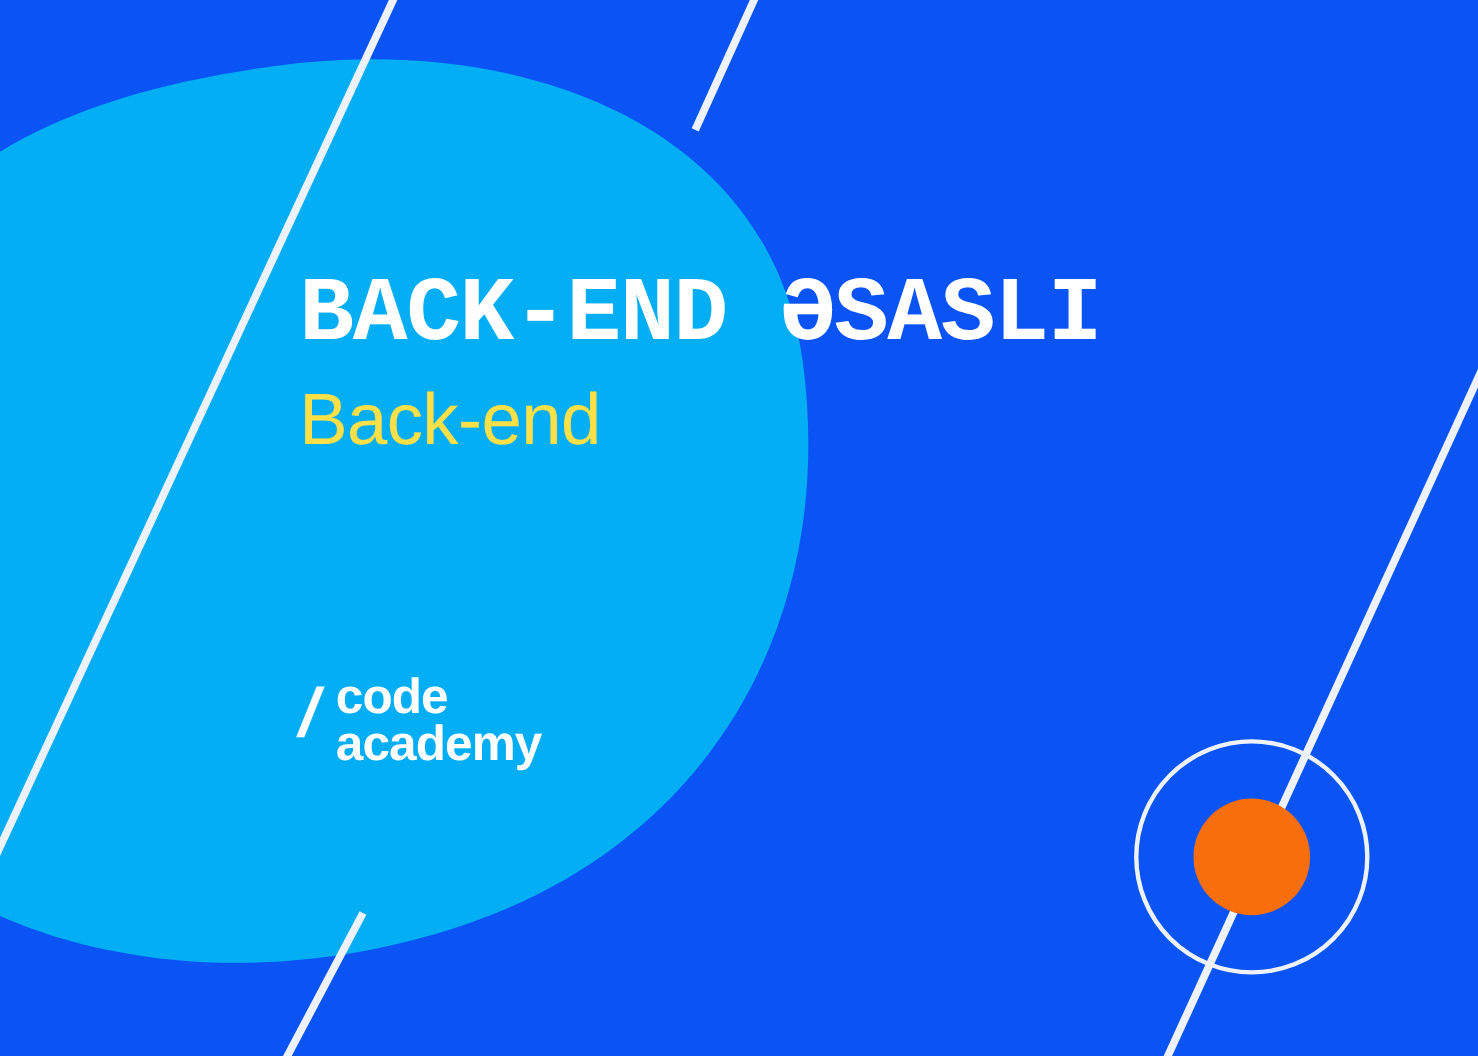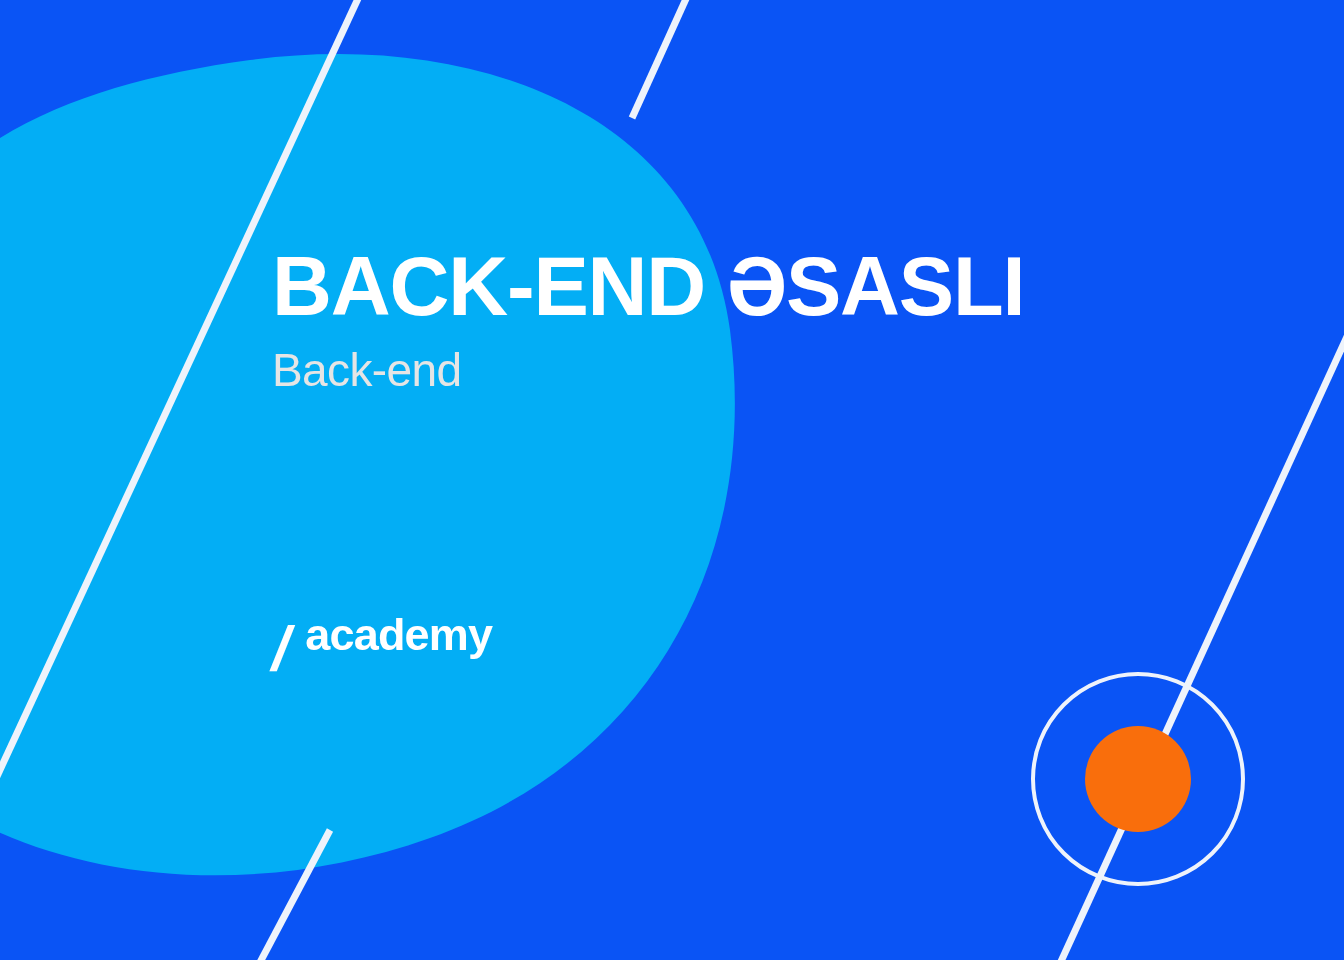--- a/index.html
+++ b/index.html
@@ -33,25 +33,26 @@
     z-index: 40;
   }
   .headline {
     margin: 0;
     color: #ffffff;
     font-size: 83px;
     line-height: 0.98;
     font-weight: 700;
     letter-spacing: -1.2px;
     white-space: nowrap;
+    font-family: Liberation Mono, monospace;
   }
   .subhead {
     margin: 16px 0 14px 0;
-    color: #e5e5e5;
-    font-size: 46px;
+    color: #fde047;
+    font-size: 66px;
     line-height: 1.18;
     font-weight: 300;
     letter-spacing: -0.6px;
     max-width: 780px;
   }
   .subhead .line { display: block; }
 
   
   .logo {
     position: absolute;
@@ -119,17 +120,18 @@
   <div class="content">
     <h1 class="headline">BACK-END ƏSASLI</h1>
     <div class="subhead">
       <span class="line">Back-end</span>
     </div>
   </div>
 
   <div class="logo">
     <span class="logo-slash">/</span>
     <span class="logo-words">
+      <span>code</span>
       <span class="logo-academy">academy</span>
     </span>
   </div>
 
 </div>
 
 </body></html>

